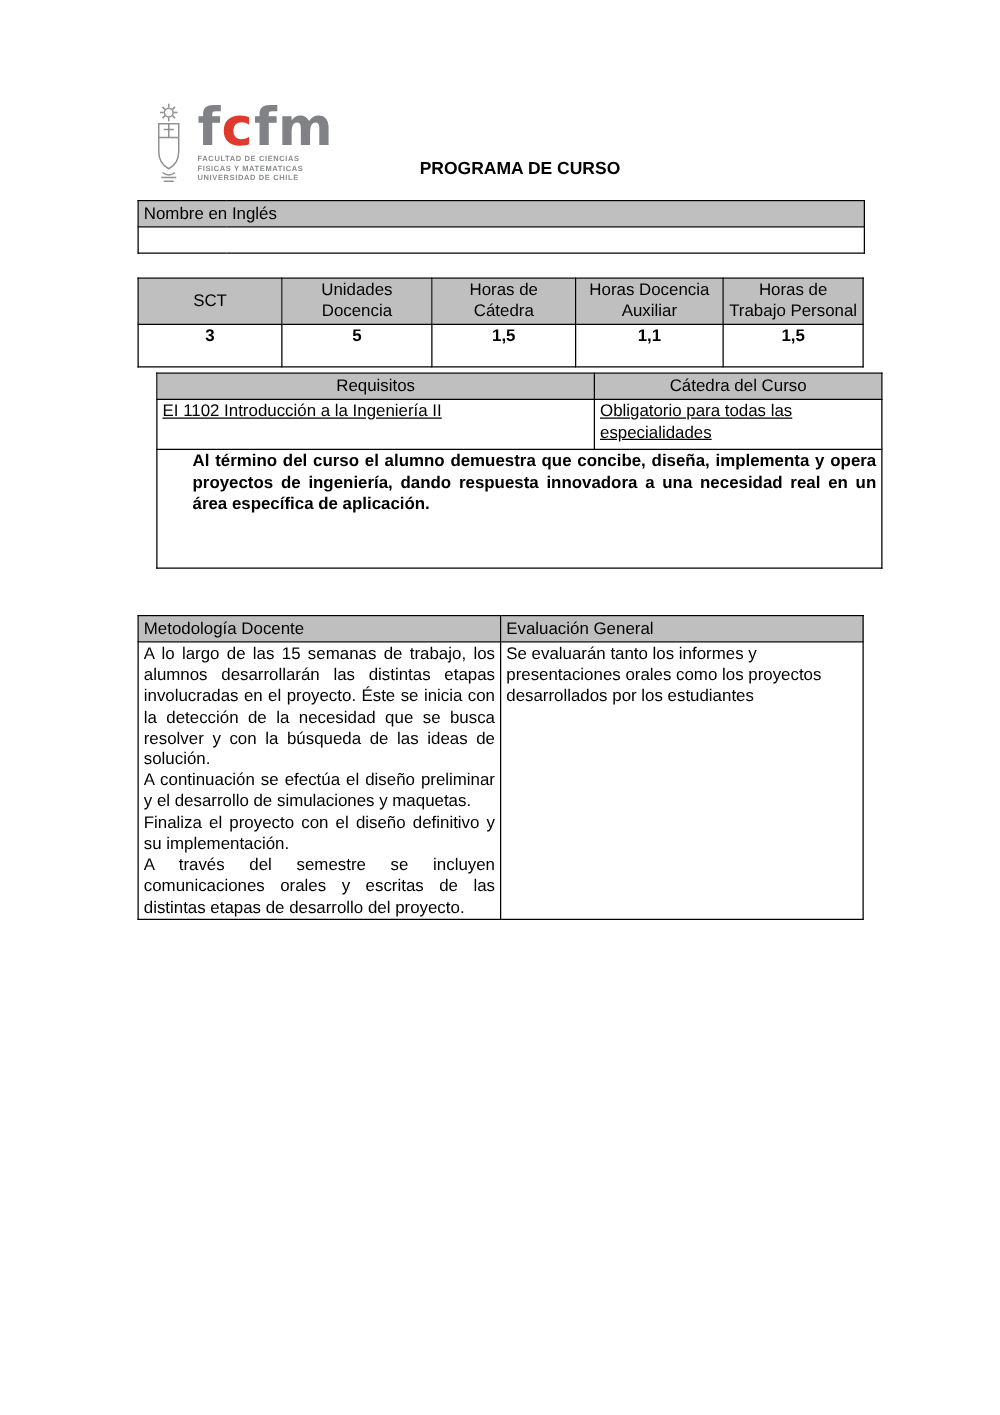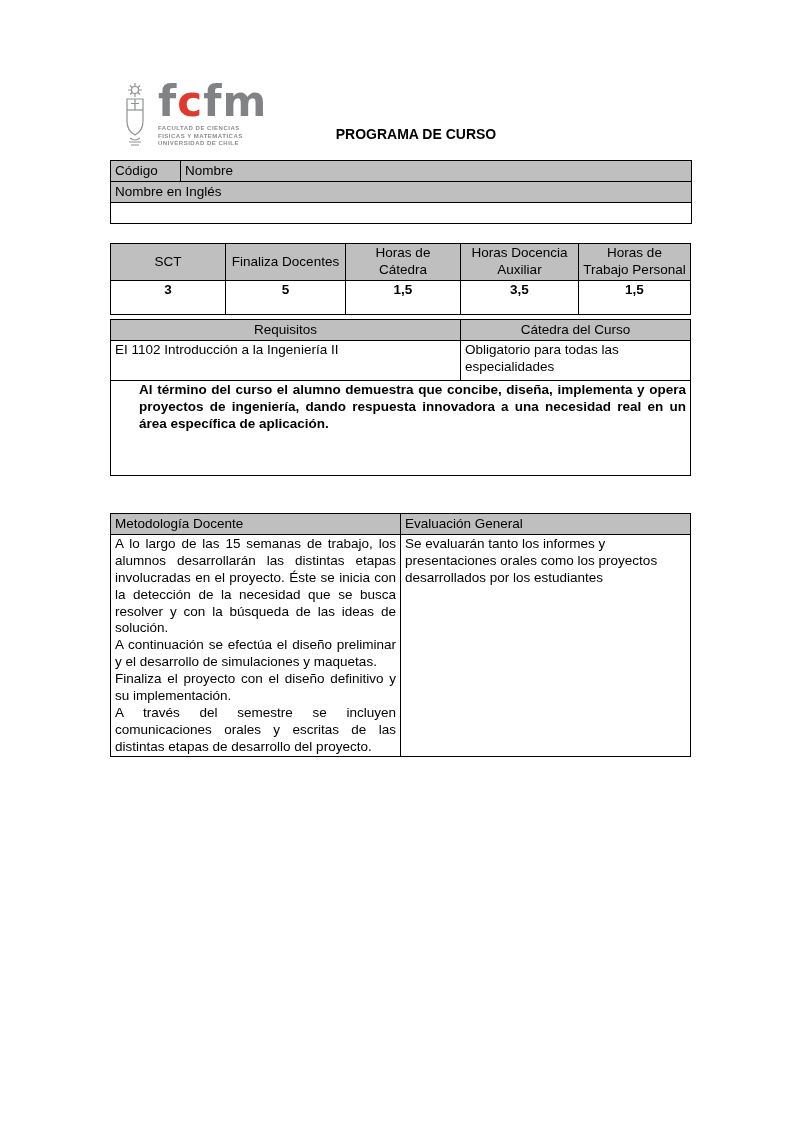--- a/index.html
+++ b/index.html
@@ -48,26 +48,26 @@
   .gray { background: #BFBFBF; }
   .center { text-align: center; }
   .bold { font-weight: bold; }
   .vtop { vertical-align: top; }
   .justify { text-align: justify; }
   .prelines { white-space: pre-line; margin-left: 26px; }
 
   .h18 { height: 18px; }
   .h34 { height: 34px; }
   .h31 { height: 31px; }
-  .h37 { height: 37px; }
+  .h37 { height: 37px; text-decoration: underline; }
   .h92 { height: 92px; padding-left: 28px; }
   .h218 { height: 218px; }
 
   .tbl-b { margin-top: 19px; }
-  .tbl-c { margin-top: 4px; }
+  .tbl-c { margin-top: 4px; margin-left: 15px; }
   .tbl-d { margin-top: 37px; }
 </style>
 </head>
 <body>
 
 <div>
 
   <div class="logo">
     <svg class="crest" width="30" height="66" viewBox="0 0 30 66">
       <g stroke="#8F9193" fill="none" stroke-width="1.2">
@@ -92,54 +92,50 @@
   <div class="doc-title">PROGRAMA DE CURSO</div>
 
   <div class="content">
 
     <table class="tbl-a">
       <colgroup>
           <col style="width:70px">
           <col style="width:511px">
         </colgroup>
       <tbody>
-          <tr>
-        <td class="gray h18">Código</td>
-        <td class="gray h18">Nombre</td>
-      </tr>
       <tr>
         <td class="gray h18" colspan="2">Nombre en Inglés</td>
       </tr>
       <tr>
         <td class="h18" colspan="2"></td>
       </tr>
     </tbody>
       </table>
 
     <table class="tbl-b">
       <colgroup>
         <col style="width:115px">
           <col style="width:120px">
           <col style="width:115px">
         <col style="width:118px">
           <col style="width:112px">
       </colgroup>
       <tbody>
           <tr>
         <td class="gray h34 center">SCT</td>
-        <td class="gray h34 center">Finaliza Docentes</td>
+        <td class="gray h34 center">Unidades Docencia</td>
         <td class="gray h34 center">Horas de Cátedra</td>
         <td class="gray h34 center">Horas Docencia Auxiliar</td>
         <td class="gray h34 center">Horas de Trabajo Personal</td>
       </tr>
       <tr>
         <td class="h31 center bold vtop">3</td>
         <td class="h31 center bold vtop">5</td>
         <td class="h31 center bold vtop">1,5</td>
-        <td class="h31 center bold vtop">3,5</td>
+        <td class="h31 center bold vtop">1,1</td>
         <td class="h31 center bold vtop">1,5</td>
       </tr>
     </tbody>
       </table>
 
     <table class="tbl-c">
       <colgroup>
           <col style="width:350px">
           <col style="width:230px">
         </colgroup>

